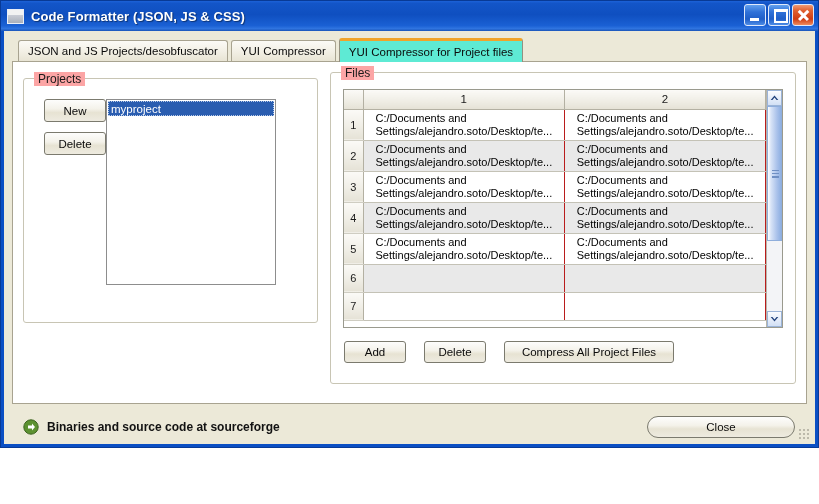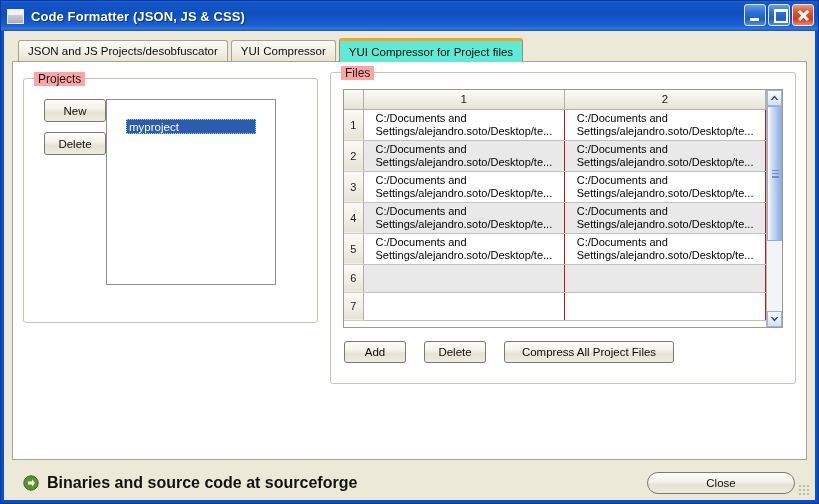--- a/index.html
+++ b/index.html
@@ -7,21 +7,21 @@
     margin: 0; padding: 0;
     width: 819px; height: 504px;
     background: #ffffff;
     font-family: "Liberation Sans", sans-serif;
     overflow: hidden;
   }
 
   #window {
     position: absolute;
     left: 0; top: 0;
-    width: 819px; height: 504px;
+    width: 819px; height: 448px;
     background: #0a4fc4;
     border: 1px solid #083a96;
     display: flex;
     flex-direction: column;
   }
 
   
   #titlebar {
     height: 30px;
     flex: 0 0 30px;
@@ -187,21 +187,21 @@
     white-space: nowrap;
   }
   #proj-buttons { display: flex; flex-direction: column; gap: 10px; }
   #proj-buttons .xpbtn { width: 62px; height: 23px; }
 
   #project-list {
     width: 170px;
     height: 186px;
     background: #ffffff;
     border: 1px solid #8d8d8d;
-    padding: 19px;
+    padding: 1px;
     overflow: hidden;
   }
   .list-item {
     height: 15px;
     font-size: 11.5px;
     display: flex;
     align-items: center;
     padding-left: 3px;
     color: #000;
     cursor: default;
@@ -339,21 +339,21 @@
   #statusbar {
     flex: 0 0 auto;
     height: 34px;
     display: flex;
     align-items: center;
     padding-left: 11px;
     gap: 8px;
   }
   #forge-icon { width: 16px; height: 16px; flex: 0 0 16px; }
   #status-text {
-    font-size: 16px;
+    font-size: 12px;
     font-weight: bold;
     color: #121212;
     white-space: nowrap;
   }
   #close-wrap {
     margin-left: auto;
     margin-right: 12px;
   }
   #btn-close { width: 148px; height: 22px; border-radius: 11px; }
 

